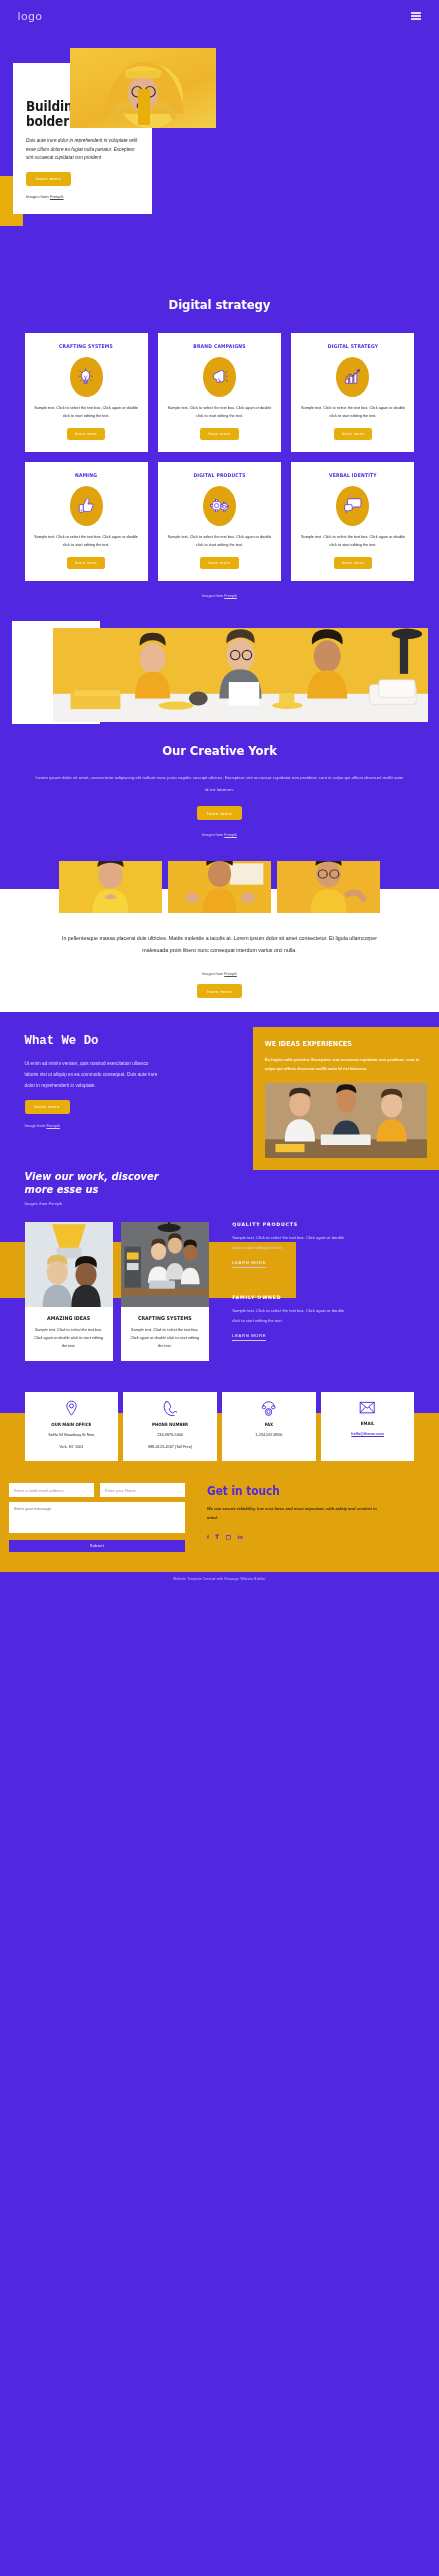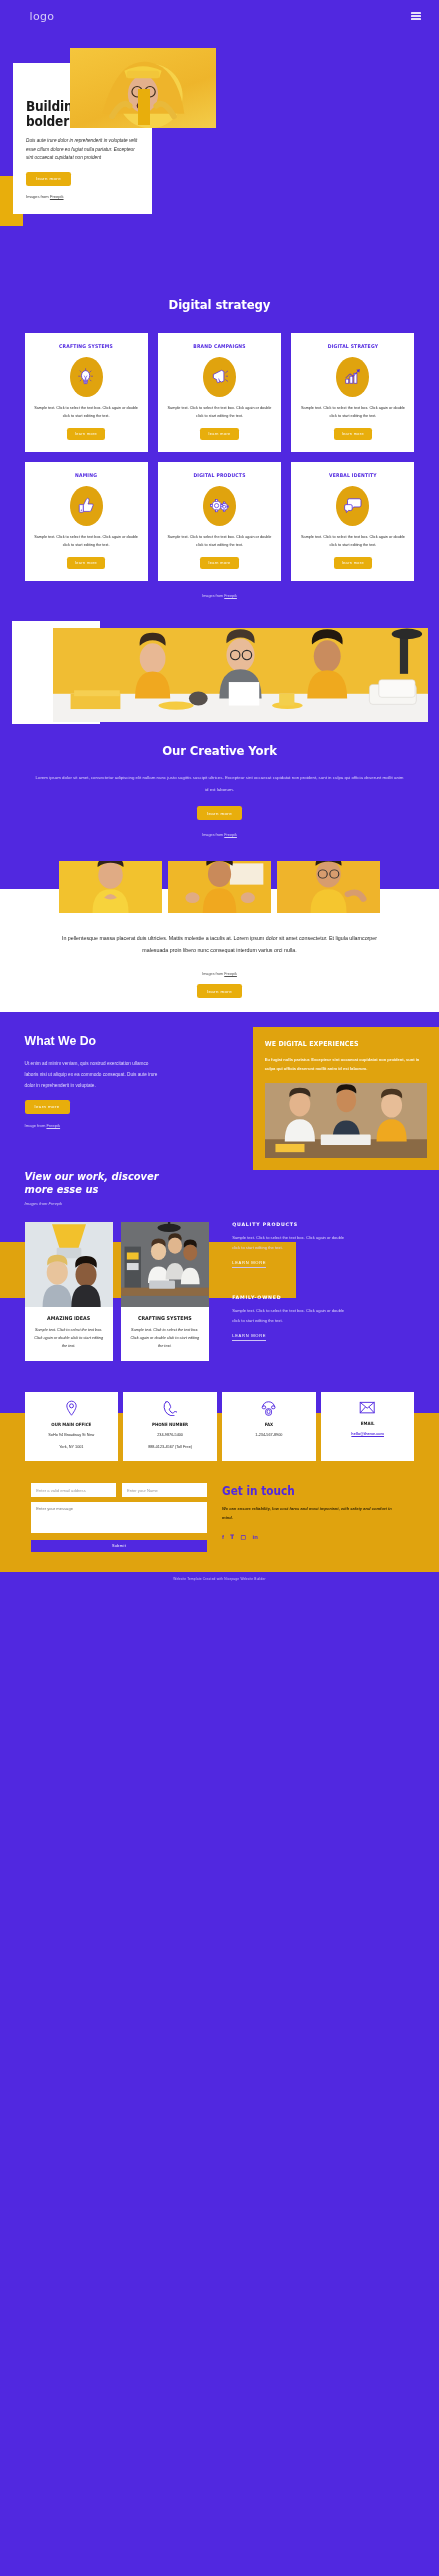--- a/index.html
+++ b/index.html
@@ -8,21 +8,21 @@
     font-family:"Liberation Sans", sans-serif;
     background:#5128e0;
     width:439px;
     overflow-x:hidden;
   }
   .page { width:439px; position:relative; }
 
   
   .hero { position:relative; background:#5128e0; height:275px; }
   .topbar { height:32px; display:flex; align-items:center; justify-content:space-between;
-            padding:0 17.6px;margin-left:12px; }
+            padding:0 17.6px; }
   .logo { color:#d7cdf7; font-size:11px; letter-spacing:0.3px; font-family:"DejaVu Sans", sans-serif;}
   .burger { width:10px; }
   .burger span { display:block; height:1.2px; background:#e6e0fa; margin:1.8px 0; border-radius:0.6px; }
   .hero-white { position:absolute; left:13px; top:63px; width:139px; background:#fff;
                 padding:36px 13px 15.2px 13px; min-height:126px; }
   .hero-title { font-family:"DejaVu Sans Condensed","Liberation Sans Narrow","Liberation Sans",sans-serif;
                 font-weight:bold; font-size:13.5px; line-height:1.12; color:#1b1b1b; letter-spacing:-0.2px; }
   .hero-sub { margin-top:7.6px; font-style:italic; font-size:4.7px; line-height:1.85; color:#2c2c2c; }
   .btn-y { display:inline-block; background:#e8ae0c; color:#fff; border:none; border-radius:2.3px;
            font-size:4.4px; letter-spacing:0.4px; padding:4.7px 10px; cursor:pointer; margin-top:8.8px; }
@@ -71,21 +71,21 @@
                padding:0 59px; }
   .portrait { height:52px; background:linear-gradient(175deg,#f3c234,#eeb42b); overflow:hidden; position:relative; }
   .quote { background:#fff; text-align:center; padding:19px 52px 14px; }
   .quote p { font-size:5.3px; line-height:2.35; color:#1f1f1f; }
   .quote .credit-c { color:#555; margin-top:15.2px; }
   .quote .btn-y { margin-top:8.2px; }
 
   
   .wwd { background:#5128e0; padding:22px 0 26px; position:relative; display:flex; }
   .wwd-left { width:193px; padding-left:24.6px; }
-  .wwd-left h2 { font-family:Liberation Sans, sans-serif;
+  .wwd-left h2 { font-family:Liberation Mono, monospace;
                  font-weight:bold; color:#fff; font-size:12.3px; }
   .wwd-left p { font-size:4.7px; line-height:2.35; color:#e0d9fb; margin-top:9.4px; width:138px; }
   .wwd-left .credit { color:#d6cdf7; margin-top:9.4px; }
   .wwd-right { position:absolute; right:0; top:15.2px; width:186px; background:#e0a30e; padding:13px 11.7px 11.7px; }
   .wwd-right h3 { font-family:"DejaVu Sans Condensed","Liberation Sans Narrow","Liberation Sans",sans-serif;
                   font-weight:bold; color:#fff; font-size:7px; letter-spacing:0.1px; }
   .wwd-right p { font-size:4.1px; line-height:2.2; color:#fff8e6; margin-top:7px; font-weight:bold; }
   .wwd-img { margin-top:9.4px; height:75px; background:linear-gradient(160deg,#caa36b,#8f6b44); overflow:hidden; position:relative; }
 
   
@@ -113,21 +113,21 @@
   .contact { background:#e0a30e; position:relative; padding:0 0 20px; }
   .contact-top { position:absolute; left:0; top:0; width:100%; height:28px; background:#5128e0; }
   .ccards { position:relative; display:grid; grid-template-columns:repeat(4,1fr); gap:5.3px; padding:7px 24.6px 0; }
   .ccard { background:#fff; padding:8.2px 4.7px 9.4px; text-align:center; min-height:53px; }
   .ccard h5 { font-family:"DejaVu Sans Condensed","Liberation Sans Narrow","Liberation Sans",sans-serif;
               font-weight:bold; font-size:4.4px; color:#1b1b1b; margin-top:5.9px; }
   .ccard p { font-size:3.8px; line-height:2; color:#2b2b2b; margin-top:4.7px; }
   .ccard a { font-size:3.8px; color:#5128e0; text-decoration:underline; font-weight:bold; }
   .ic-line svg { display:block; margin:0 auto; }
 
-  .form-row { position:relative; display:flex; gap:15px; padding:22px 31px 0; }
+  .form-row { position:relative; display:flex; gap:22px; padding:22px 9px 0; }
   .form-col { width:176px; }
   .fi { width:100%; background:#fff; border:none; height:13.5px; padding:0 5.3px;
         font-size:4.1px; color:#333; font-family:"Liberation Sans",sans-serif; }
   .fi::placeholder { color:#9a9a9a; }
   .frow2 { display:flex; gap:5.3px; }
   .fta { width:100%; background:#fff; border:none; height:30.5px; padding:4.1px 5.3px; margin-top:5.3px;
          font-size:4.1px; color:#333; font-family:"Liberation Sans",sans-serif; resize:none; }
   .fsubmit { width:100%; margin-top:5.3px; background:#5128e0; color:#fff; border:none;
              height:11.7px; font-size:3.8px; letter-spacing:0.4px; cursor:pointer; }
   .git { width:170px; padding-top:1.2px; }
@@ -407,21 +407,21 @@
     <div class="wwd-left">
       <h2>What We Do</h2>
       <p>Ut enim ad minim veniam, quis nostrud exercitation ullamco laboris nisi ut aliquip ex ea commodo consequat. Duis aute irure dolor in reprehenderit in voluptate.</p>
       <button class="btn-y">learn more</button>
       <div class="credit">
         <span>Image from </span><u>Freepik</u>
       </div>
     </div>
 
     <div class="wwd-right">
-      <h3>WE DIGITAL EXPERIENCES</h3>
+      <h3>WE IDEAS EXPERIENCES</h3>
       <p>Eu fugiat nulla pariatur. Excepteur sint occaecat cupidatat non proident, sunt in culpa qui officia deserunt mollit anim id est laborum.</p>
       <div class="wwd-img">
         <svg width="100%" height="75" viewBox="0 0 280 128" preserveAspectRatio="none">
           <rect width="280" height="128" fill="#b99a73"></rect>
           <rect y="96" width="280" height="32" fill="#8a6a45"></rect>
           <g>
               <ellipse cx="60" cy="36" rx="18" ry="21" fill="#e3b48c"></ellipse>
               <path d="M34 100 q0 -38 26 -38 q26 0 26 38 Z" fill="#f3f3f1"></path>
               <path d="M42 24 q18 -14 36 0 q2 -16 -18 -16 q-20 0 -18 16 Z" fill="#3a2b1e"></path>
             </g>

